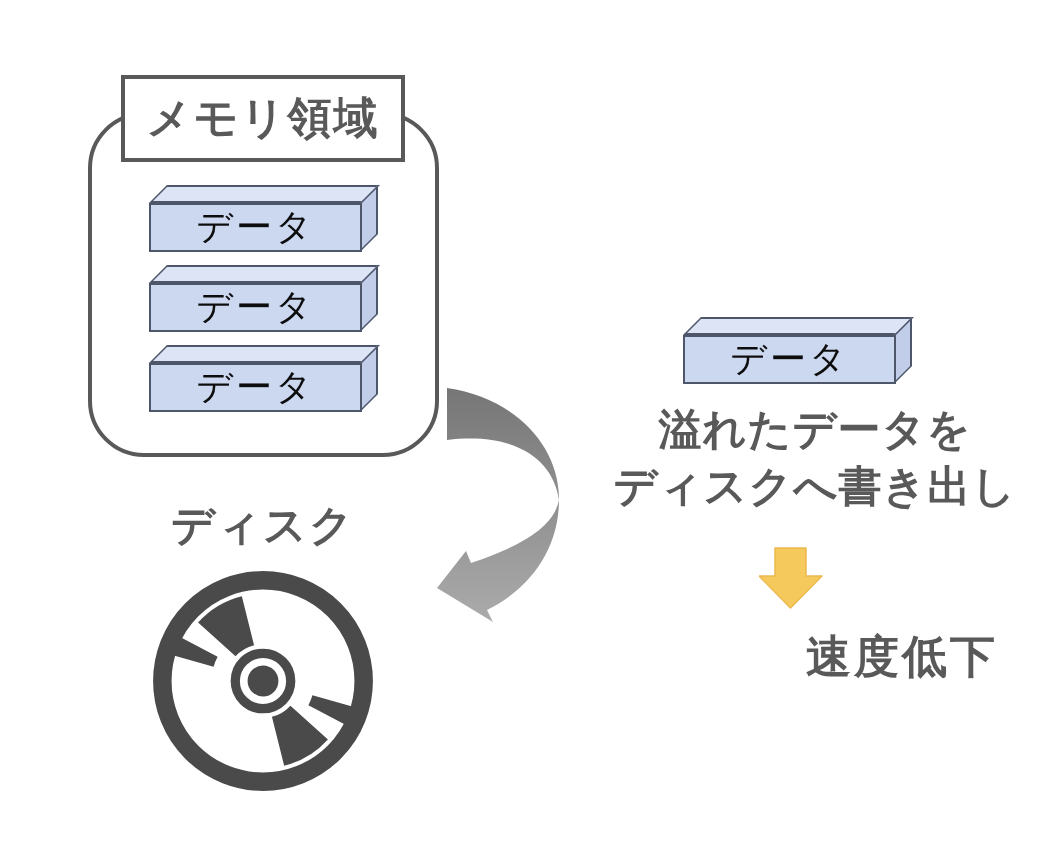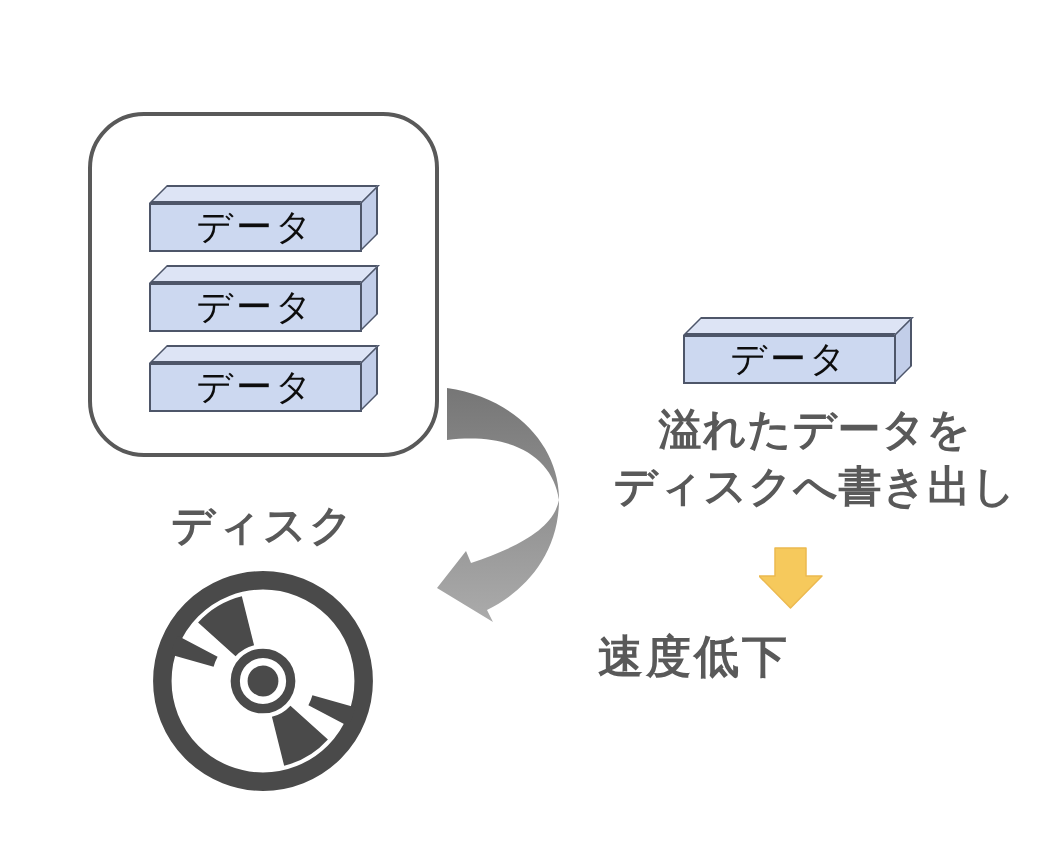--- a/index.html
+++ b/index.html
@@ -44,29 +44,32 @@
     text-align:center; font-size:43px; font-weight:bold; color:#595959;
     letter-spacing:2px;
   }
   .overflow-caption {
     position:absolute; left:565px; top:401px; width:500px;
     text-align:center; font-size:43px; font-weight:bold; color:#595959;
     line-height:57px; letter-spacing:1px;
   }
   .result-caption {
     position:absolute; left:598px; top:627px; width:400px;
-    text-align:left; font-size:45px; font-weight:bold; color:#595959;
+    text-align:right; font-size:45px; font-weight:bold; color:#595959;
     letter-spacing:3px;
   }
 </style>
 </head>
 <body>
 
 <div class="stage">
 
+  <div class="mem-label">
+    <span>メモリ領域</span>
+  </div>
 
   <div class="mem-container"></div>
 
   <div class="block3d" style="left:149px; top:185px;">
     <div class="face-top"></div>
     <div class="face-side"></div>
     <div class="face-front">データ</div>
   </div>
   <div class="block3d" style="left:149px; top:265px;">
     <div class="face-top"></div>

